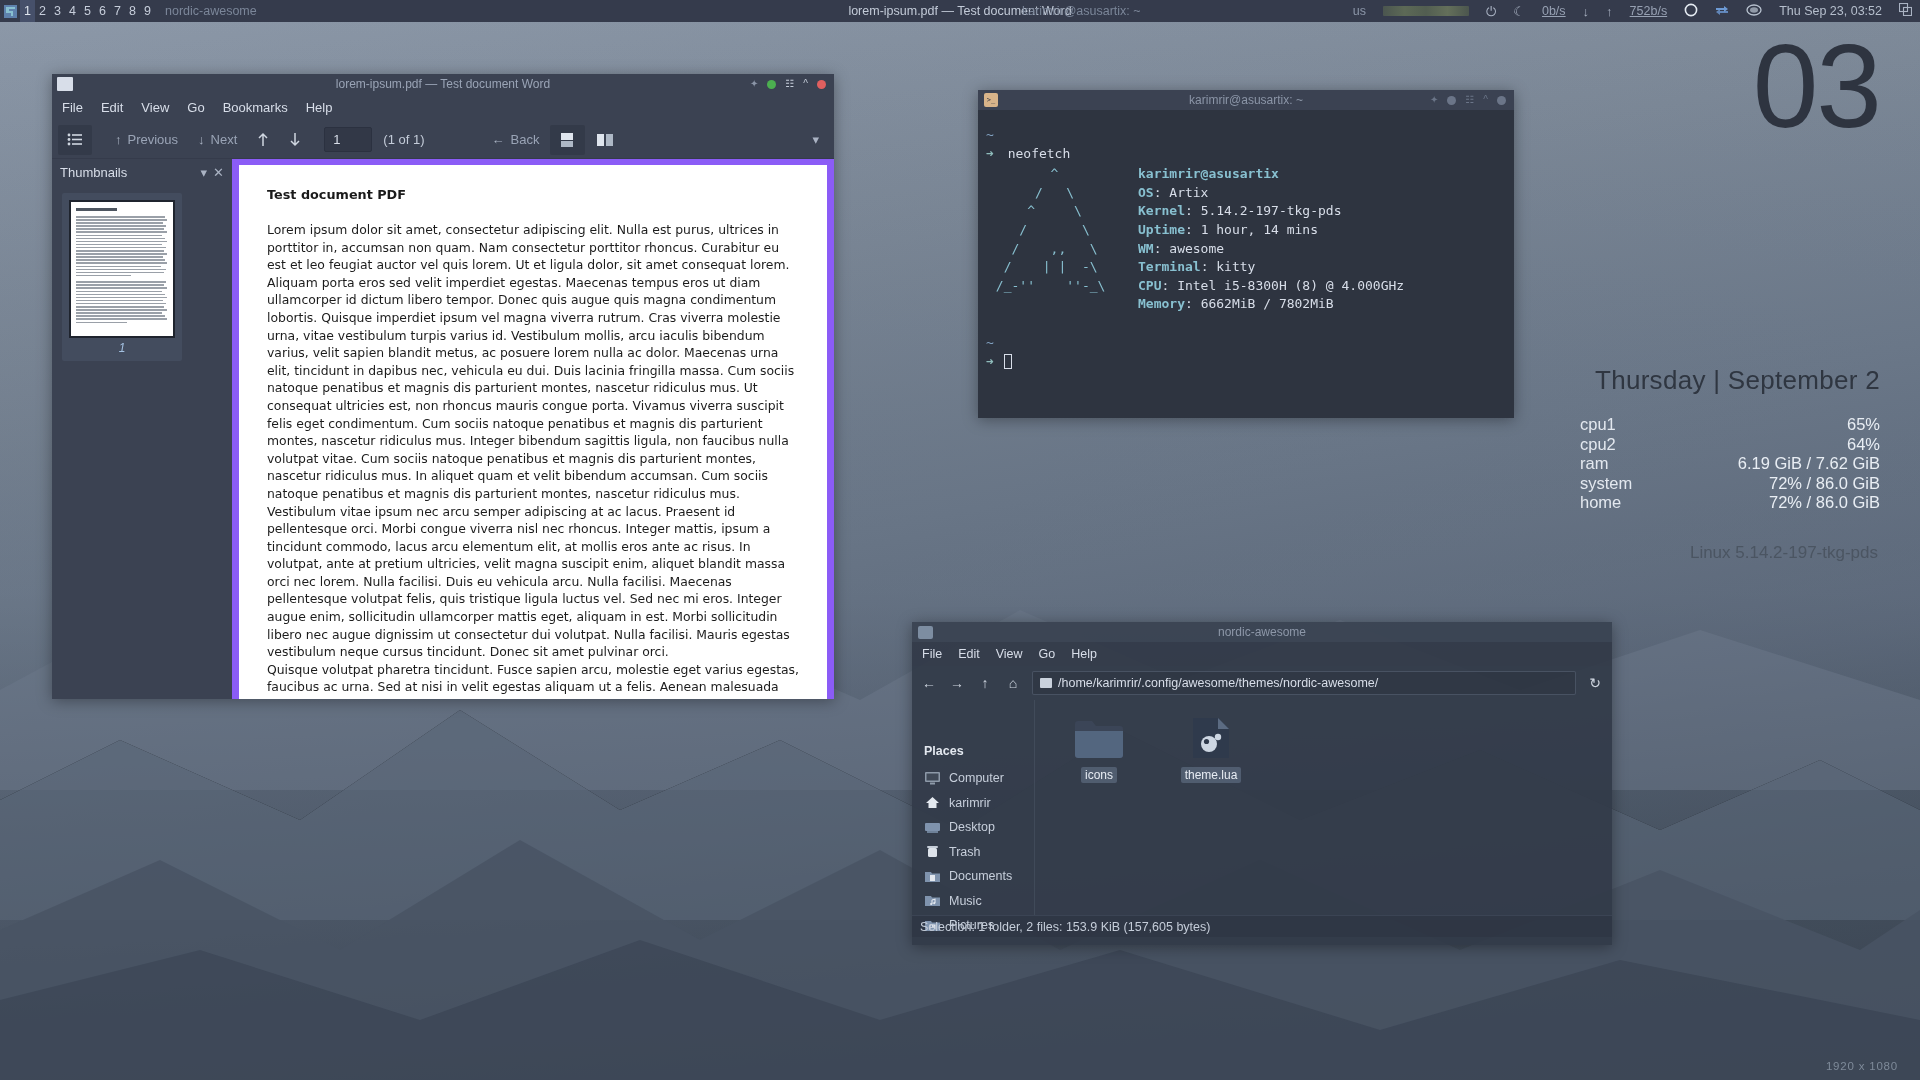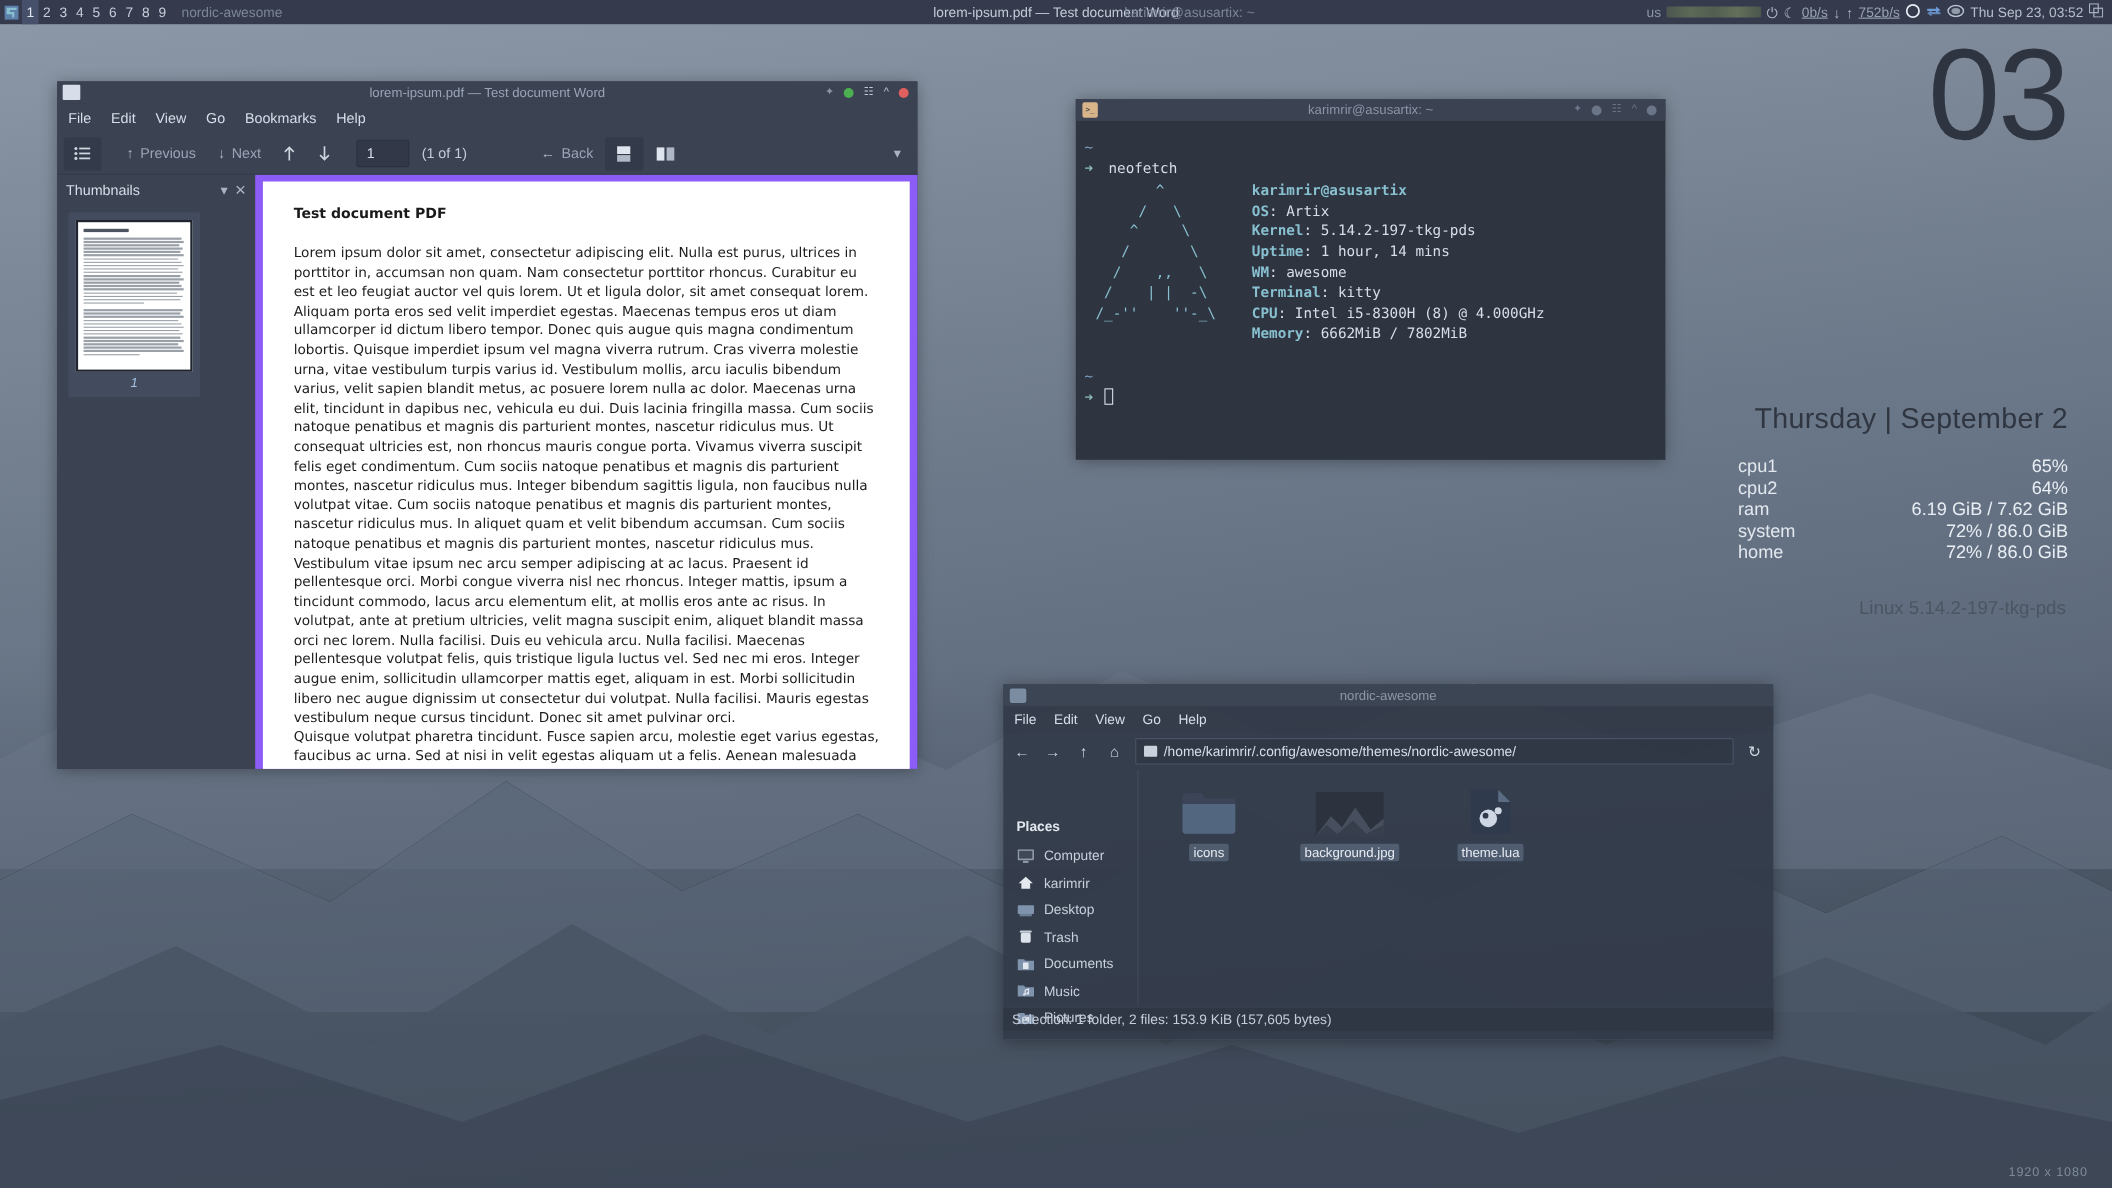--- a/index.html
+++ b/index.html
@@ -37,21 +37,21 @@
   .tag.sel { background: #46506a; color: #dfe5ee; }
   .tag.occupied { color: #c7cedb; }
   #tasklist-left { margin-left: 10px; color: #7b8699; font-size: 12.5px; }
   #topbar-center {
     position: absolute; left: 0; right: 0; text-align: center;
     color: #c3cbd8; font-size: 12.5px; pointer-events: none;
   }
   #topbar-client2 {
     position: absolute; left: 1022px; color: #7b8699; font-size: 12.5px;
   }
-  #systray { margin-left: auto; display: flex; align-items: center; gap: 5px; padding-right: 8px; }
+  #systray { margin-left: auto; display: flex; align-items: center; gap: 17px; padding-right: 8px; }
   .sys-item { display: flex; align-items: center; color: #9aa4b6; font-size: 12.5px; gap: 3px; }
   .kbd-layout { color: #8b96a8; }
   .tray-img {
     width: 86px; height: 10px;
     background: linear-gradient(90deg,#5d6b52,#7d8f5e,#6a7a55,#8a9a66,#5e6c50);
     opacity: .55; border-radius: 1px;
   }
   .glyph { font-size: 13px; line-height: 1; color: #aab3c3; }
   .net-num { color: #97a1b3; font-size: 12.5px; text-decoration: underline; }
   #clock-bar { color: #b6bfcd; font-size: 12.5px; }
@@ -187,21 +187,21 @@
     flex: 1; height: 24px; background: rgba(43,51,64,0.55); border: 1px solid rgba(90,100,118,0.6);
     border-radius: 2px; display: flex; align-items: center; gap: 6px; padding: 0 7px;
     color: #d8dee9; font-size: 12.5px;
   }
   .folder-mini { width: 12px; height: 10px; background: #c9d1dc; border-radius: 1px; }
   #fm-main { display: flex; height: 215px; }
   #fm-places { width: 122px; padding: 8px 0 0 12px; }
   #fm-places h4 { font-size: 12.5px; color: #e3e8ef; margin-bottom: 8px; font-weight: bold; margin-top: 36px; }
   .place-row { display: flex; align-items: center; gap: 9px; height: 24.5px; color: #c7cfdb; font-size: 12.5px; }
   .place-ico { width: 16px; height: 14px; border-radius: 2px; display: flex; align-items: center; justify-content: center; }
-  #fm-content { flex: 1; border-left: 1px solid rgba(90,100,118,0.35); padding: 14px 0 0 18px; display: flex; gap: 36px; }
+  #fm-content { flex: 1; border-left: 1px solid rgba(90,100,118,0.35); padding: 14px 0 0 18px; display: flex; gap: 20px; }
   .fm-item { width: 92px; text-align: center; }
   .fm-thumb { height: 46px; display: flex; align-items: flex-end; justify-content: center; }
   .fm-label {
     display: inline-block; margin-top: 7px; padding: 1px 4px;
     background: rgba(104,120,142,0.55); color: #e7ecf3; font-size: 12px; border-radius: 2px;
   }
   #fm-status {
     height: 22px; background: rgba(46,54,68,0.8); display: flex; align-items: center;
     padding-left: 8px; color: #c5cdd9; font-size: 12.5px;
     border-top: 1px solid rgba(90,100,118,0.3);
@@ -415,30 +415,20 @@
     </div>
     <div id="fm-content">
       <div class="fm-item">
         <div class="fm-thumb">
           <svg width="50" height="42" viewBox="0 0 50 42">
             <path d="M1 6 C1 4 2 3 4 3 H18 L22 8 H46 C48 8 49 9 49 11 V37 C49 39 48 40 46 40 H4 C2 40 1 39 1 37 Z" fill="#3b4557"></path>
             <path d="M1 13 H49 V37 C49 39 48 40 46 40 H4 C2 40 1 39 1 37 Z" fill="#53667f"></path>
           </svg>
         </div>
         <span class="fm-label">icons</span>
-      </div>
-      <div class="fm-item">
-        <div class="fm-thumb">
-          <svg width="62" height="40" viewBox="0 0 62 40">
-            <rect width="62" height="40" fill="#2c333f"></rect>
-            <polygon points="0,40 14,22 24,32 36,14 50,34 62,24 62,40" fill="#474f5e"></polygon>
-            <polygon points="0,40 10,30 20,38 34,26 46,38 62,30 62,40" fill="#383f4c"></polygon>
-          </svg>
-        </div>
-        <span class="fm-label">background.jpg</span>
       </div>
       <div class="fm-item">
         <div class="fm-thumb">
           <svg width="40" height="44" viewBox="0 0 40 44">
             <path d="M2 2 H27 L38 13 V42 H2 Z" fill="#2f3a4c"></path>
             <path d="M27 2 L38 13 H27 Z" fill="#5b6b82"></path>
             <circle cx="18" cy="28" r="8" fill="#cdd6e2"></circle>
             <circle cx="27" cy="21" r="3.2" fill="#cdd6e2"></circle>
             <circle cx="15.5" cy="25.5" r="2.6" fill="#2f3a4c"></circle>
           </svg>

